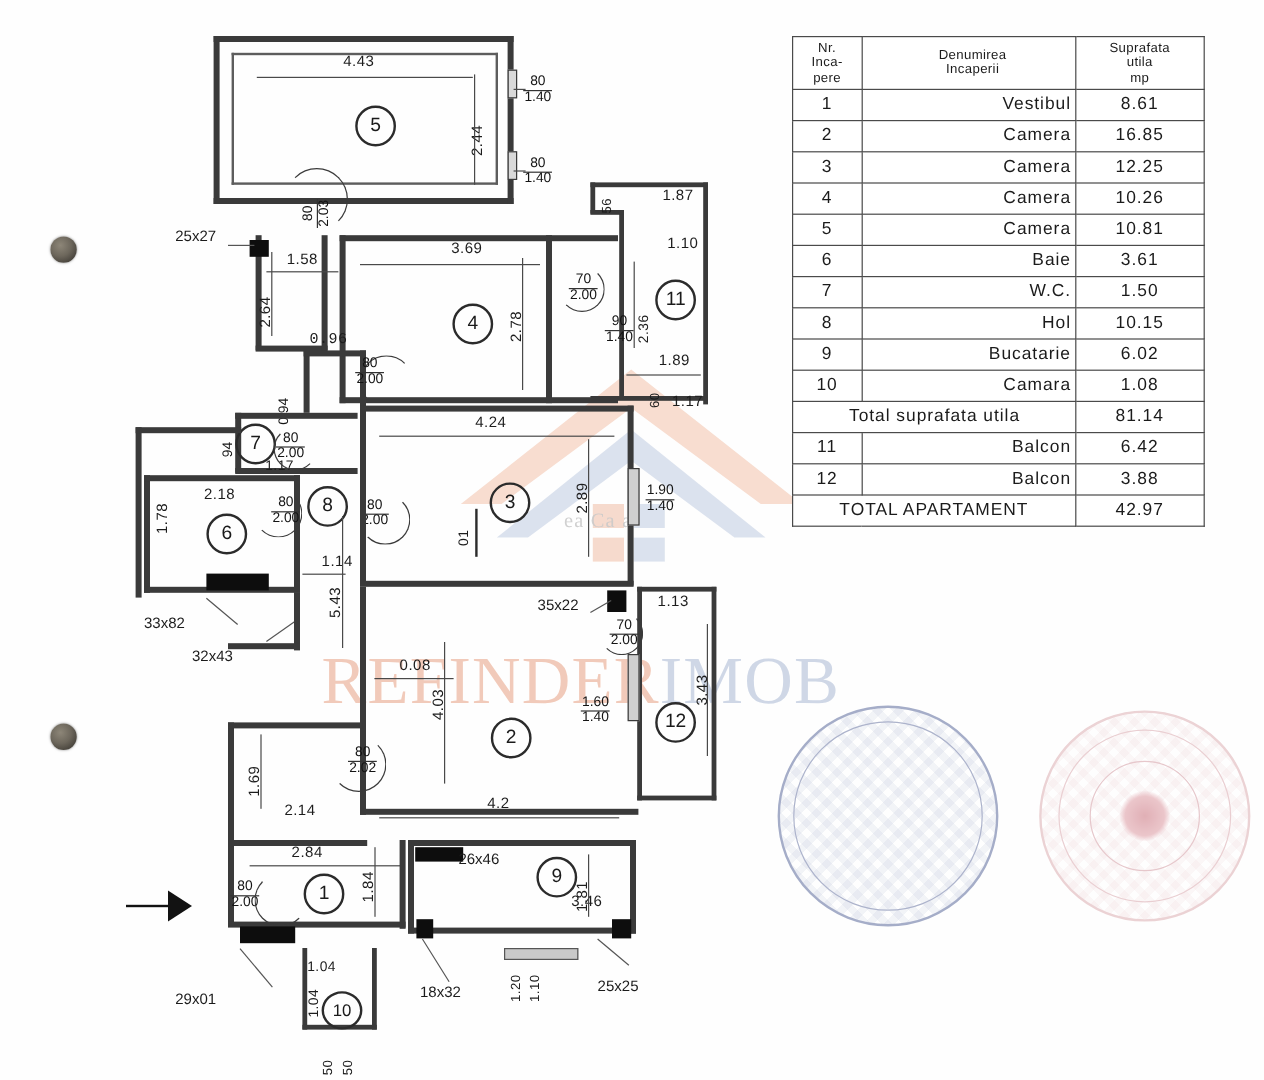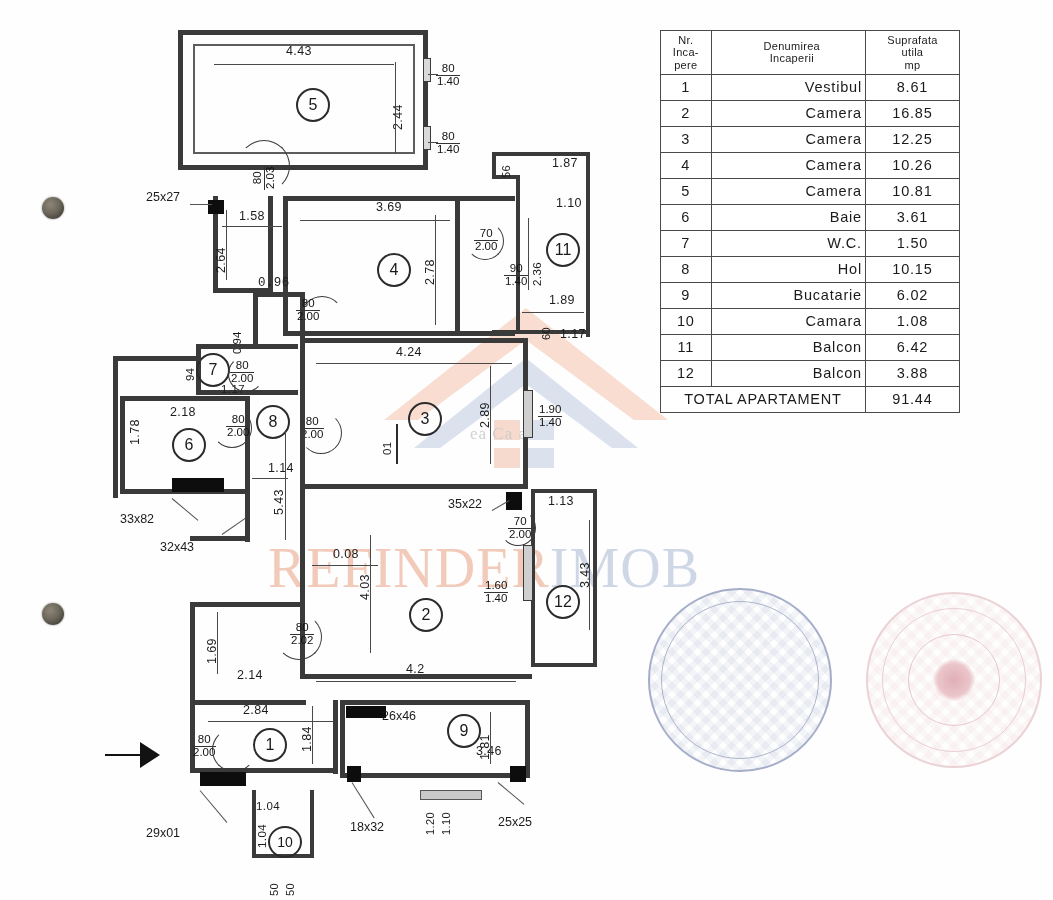--- a/index.html
+++ b/index.html
@@ -30,21 +30,21 @@
 
   
   .punch{position:absolute;width:22px;height:22px;border-radius:50%;
     background:radial-gradient(circle at 38% 34%,#8d8678 0%,#6d675c 45%,#2f2c27 100%);
     box-shadow:0 0 2px rgba(0,0,0,.5);}
 
   
   #recap{position:absolute;left:660px;top:30px;width:310px;}
   #recap h1{margin:0 0 18px 0;font-weight:400;font-size:30px;letter-spacing:2.5px;
     text-align:center;color:#2a2a2a;font-family:"Liberation Sans",sans-serif;}
-  table.recap{border-collapse:collapse;width:300px;background:#fff;}
+  table.recap{border-collapse:collapse;width:344px;background:#fff;}
   table.recap td,table.recap th{border:1.3px solid #4a4a4a;font-weight:400;
     font-size:14.5px;color:#1b1b1b;padding:1px 3px;height:23px;letter-spacing:.8px;}
   table.recap th{font-size:11px;letter-spacing:.3px;line-height:1.12;padding:3px 3px;}
   .c-nr{width:46px;text-align:center;}
   .c-den{width:150px;text-align:right;padding-left:10px !important;}
   .c-sup{width:92px;text-align:center;}
   .rowtot td{font-size:14px;letter-spacing:.3px;}
   .rowtot .lbl-span{text-align:center;padding-left:4px !important;}
   .grandtot td{font-size:14px;letter-spacing:.6px;text-align:center;}
 
@@ -417,33 +417,37 @@
           <tr>
             <td class="c-nr">9</td>
             <td class="c-den">Bucatarie</td>
             <td class="c-sup">6.02</td>
           </tr>
           <tr>
             <td class="c-nr">10</td>
             <td class="c-den">Camara</td>
             <td class="c-sup">1.08</td>
           </tr>
+          <tr class="rowtot">
+            <td colspan="2" class="lbl-span">Total suprafata utila</td>
+            <td class="c-sup">81.14</td>
+          </tr>
           <tr>
             <td class="c-nr">11</td>
             <td class="c-den">Balcon</td>
             <td class="c-sup">6.42</td>
           </tr>
           <tr>
             <td class="c-nr">12</td>
             <td class="c-den">Balcon</td>
             <td class="c-sup">3.88</td>
           </tr>
           <tr class="grandtot">
             <td colspan="2">TOTAL  APARTAMENT</td>
-            <td class="c-sup">91.44</td>
+            <td class="c-sup">42.97</td>
           </tr>
         </tbody>
     </table>
   </div>
 
   <div class="stamp" id="stamp-blue">
     <div class="ring"></div>
     <div class="txt" style="top:34px;">&nbsp;</div>
     <div class="txt" style="top:56px;">&nbsp;</div>
     <div class="txt" style="top:78px;">&nbsp;</div>

